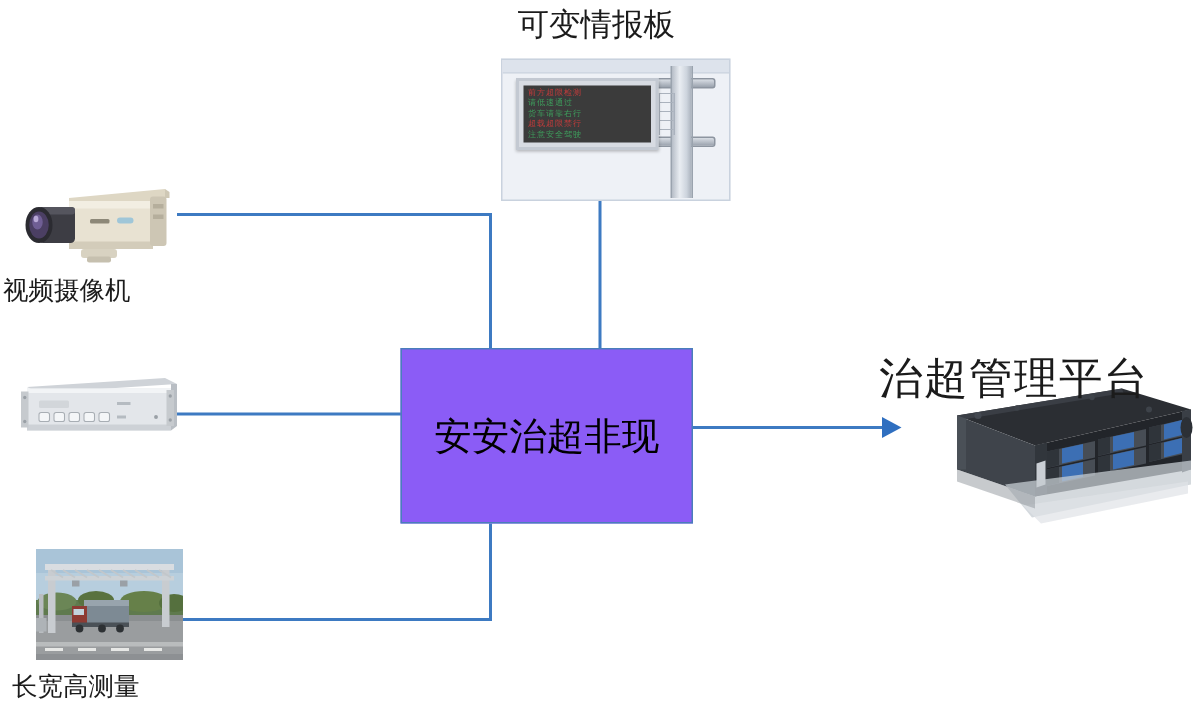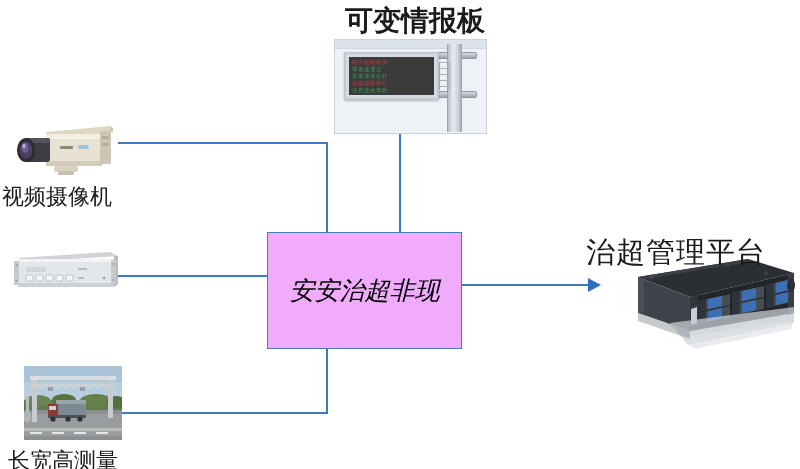--- a/index.html
+++ b/index.html
@@ -29,46 +29,45 @@
     border-bottom: 7px solid transparent;
     border-left: 13px solid #2f6fc0;
   }
 
   
   #central-box {
     position: absolute;
     left: 267px; top: 232px;
     width: 195px; height: 117px;
     border: 1.6px solid #4a7ebb;
-    background: #f0abfc;
+    background: #8b5cf6;
     box-sizing: border-box;
     display: flex;
     align-items: center;
     justify-content: center;
-    font-style: italic;
   }
   #central-box .boxtext {
     font-size: 25px;
     line-height: 1.28;
     color: #000000;
     text-align: center;
     letter-spacing: 0px;
     font-family: "DejaVu Sans", "Liberation Sans", sans-serif;
     padding: 0 6px;
   }
 
   
   .cn-label {
     position: absolute;
     color: #1b1b1b;
-    font-size: 22px;
+    font-size: 17px;
     white-space: nowrap;
     font-family: "DejaVu Sans", "Liberation Sans", sans-serif;
   }
-  #label-vms { left: 345px; top: 2px; font-size: 28px; font-weight: bold; }
+  #label-vms { left: 345px; top: 2px; font-size: 21px; }
   #label-camera { left: 2px; top: 182px; }
   #label-weigh  { left: 0px;  top: 303px; }
   #label-lwh    { left: 8px;  top: 446px; }
   #label-platform {
     left: 586px; top: 213px;
     font-size: 29px;
     letter-spacing: 1px;
     margin-top: 20px;
   }
 

